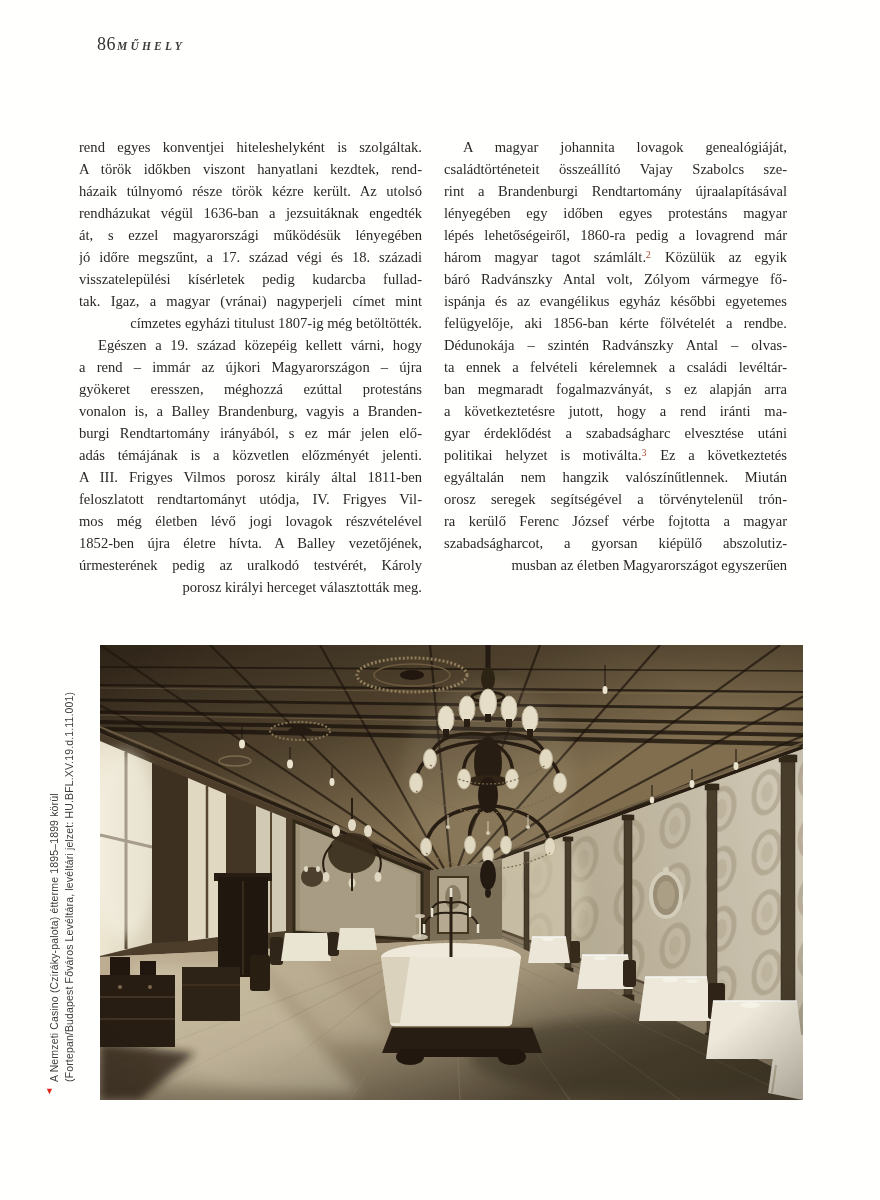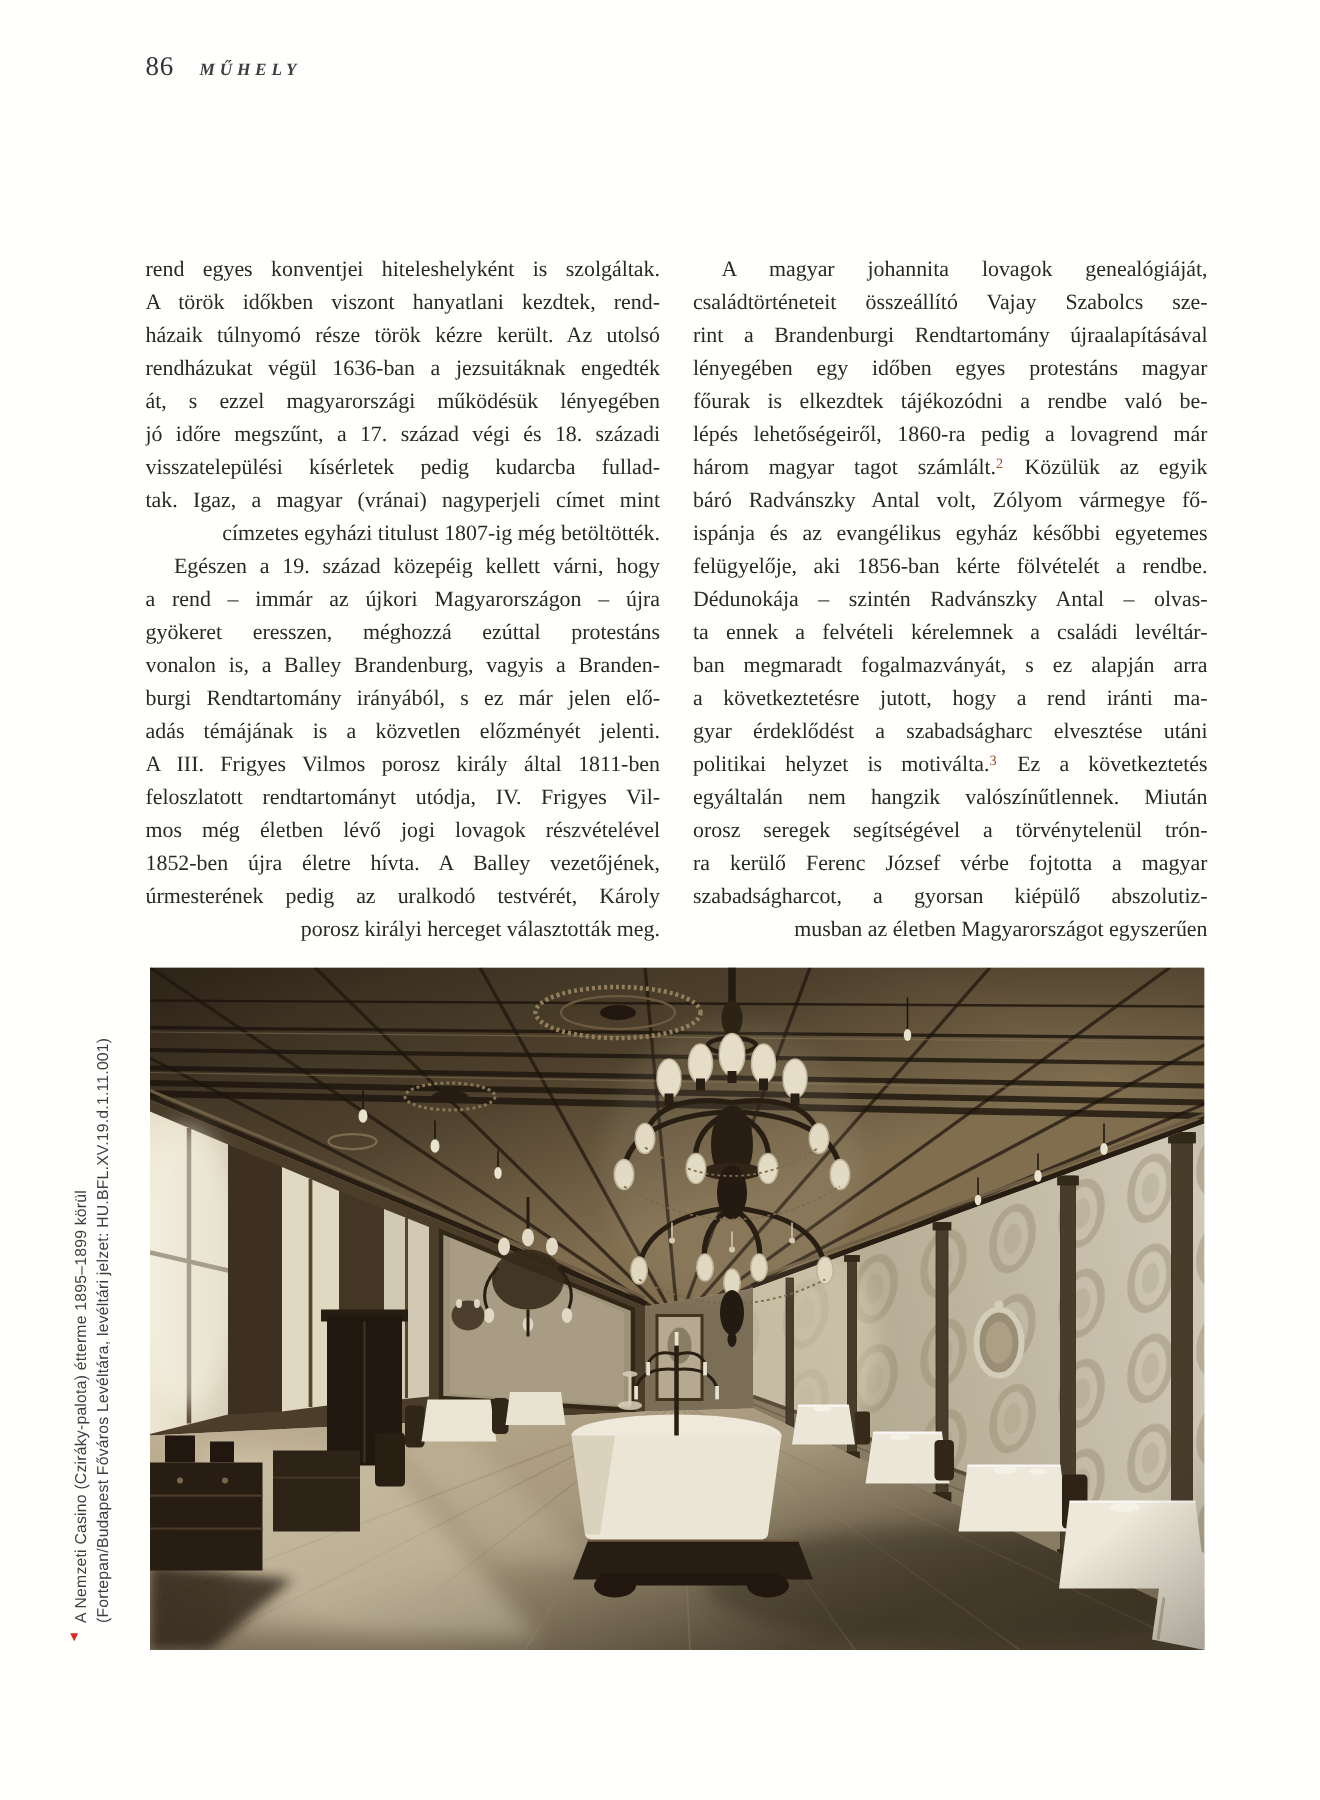--- a/index.html
+++ b/index.html
@@ -3,24 +3,24 @@
 <meta charset="utf-8">
 <style>
   html,body { margin:0; padding:0; background:#ffffff; }
   .page {
     position:relative; width:880px; height:1200px; background:#fffffe;
     font-family:"Liberation Serif","DejaVu Serif",serif; color:#2b2926; overflow:hidden;
   }
   
   .header { position:absolute; left:97px; top:34px; display:flex; align-items:baseline; }
   .page-number { font-size:18px; color:#333; letter-spacing:0.5px; }
-  .section-title { margin-left:17px; font-style:italic; font-size:11.5px; letter-spacing:3.2px; color:#3d3d3d; font-weight:600;text-align:center; }
+  .section-title { margin-left:1px; font-style:italic; font-size:11.5px; letter-spacing:3.2px; color:#3d3d3d; font-weight:600;text-align:center; }
 
   
-  .columns { position:absolute; left:97px; top:136px; width:708px; display:flex; gap:22px;margin-top:33px; }
+  .columns { position:absolute; left:79px; top:136px; width:708px; display:flex; gap:22px; }
   .column { width:343px; font-size:14.6px; line-height:22px; color:#2b2824; }
   .para { margin:0; }
   .para.indent .line:first-child { text-indent:19px; }
   .line { text-align:justify; text-align-last:justify; height:22px; overflow:hidden; }
   .line.last { text-align:right; text-align-last:auto; }
   .fn { color:#a8452c; font-size:9.5px; position:relative; top:-4.5px; margin-right:1px; }
 
   
   .figure { position:absolute; left:100px; top:645px; width:703px; height:455px; }
   .figure svg { display:block; }
@@ -72,21 +72,20 @@
           <div class="line">úrmesterének pedig az uralkodó testvérét, Károly</div>
           <div class="line last">porosz királyi herceget választották meg.</div>
         </div>
       </div>
     <div class="column">
         <div class="para indent">
           <div class="line">A magyar johannita lovagok genealógiáját,</div>
           <div class="line">családtörténeteit összeállító Vajay Szabolcs sze-</div>
           <div class="line">rint a Brandenburgi Rendtartomány újraalapításával</div>
           <div class="line">lényegében egy időben egyes protestáns magyar</div>
-          <div class="line">főurak is elkezdtek tájékozódni a rendbe való be-</div>
           <div class="line">lépés lehetőségeiről, 1860-ra pedig a lovagrend már</div>
           <div class="line">három magyar tagot számlált.<span class="fn">2</span> Közülük az egyik</div>
           <div class="line">báró Radvánszky Antal volt, Zólyom vármegye fő-</div>
           <div class="line">ispánja és az evangélikus egyház későbbi egyetemes</div>
           <div class="line">felügyelője, aki 1856-ban kérte fölvételét a rendbe.</div>
           <div class="line">Dédunokája – szintén Radvánszky Antal – olvas-</div>
           <div class="line">ta ennek a felvételi kérelemnek a családi levéltár-</div>
           <div class="line">ban megmaradt fogalmazványát, s ez alapján arra</div>
           <div class="line">a következtetésre jutott, hogy a rend iránti ma-</div>
           <div class="line">gyar érdeklődést a szabadságharc elvesztése utáni</div>

